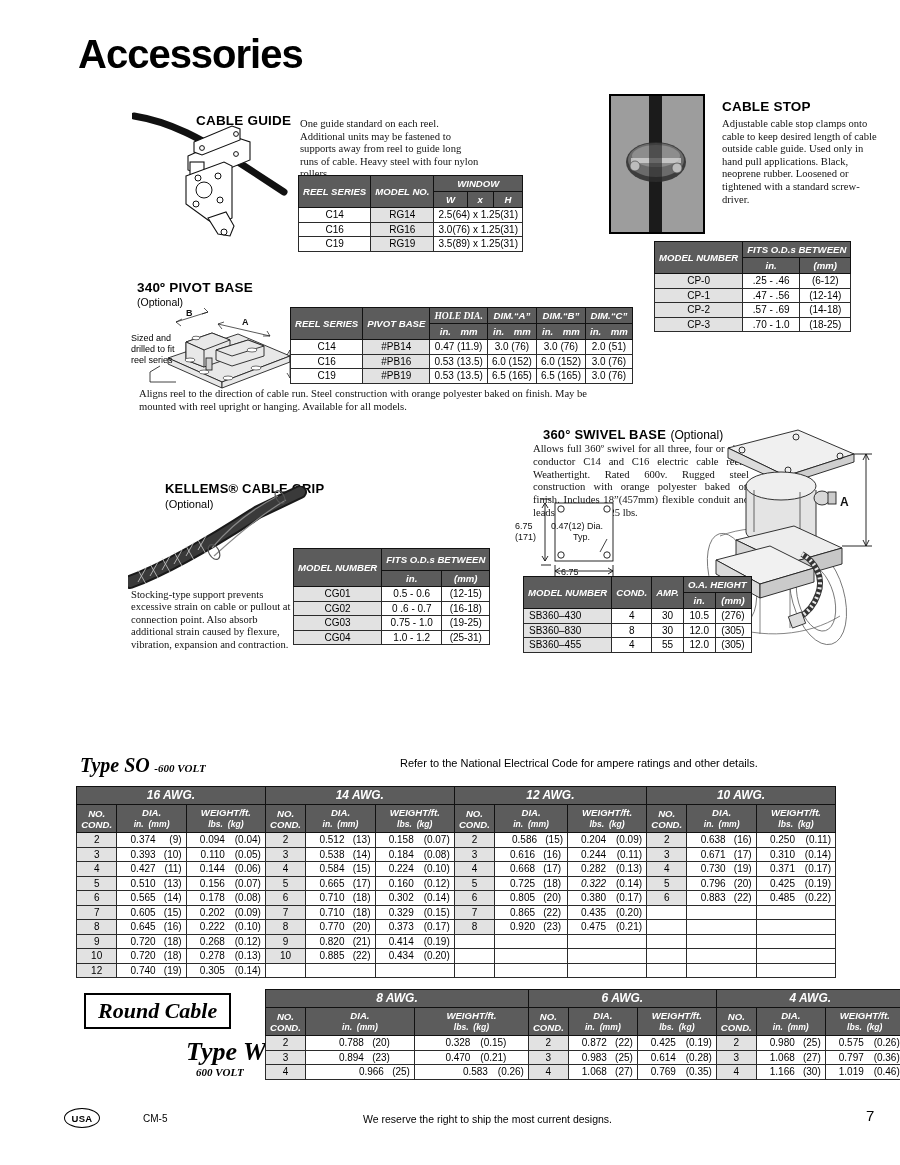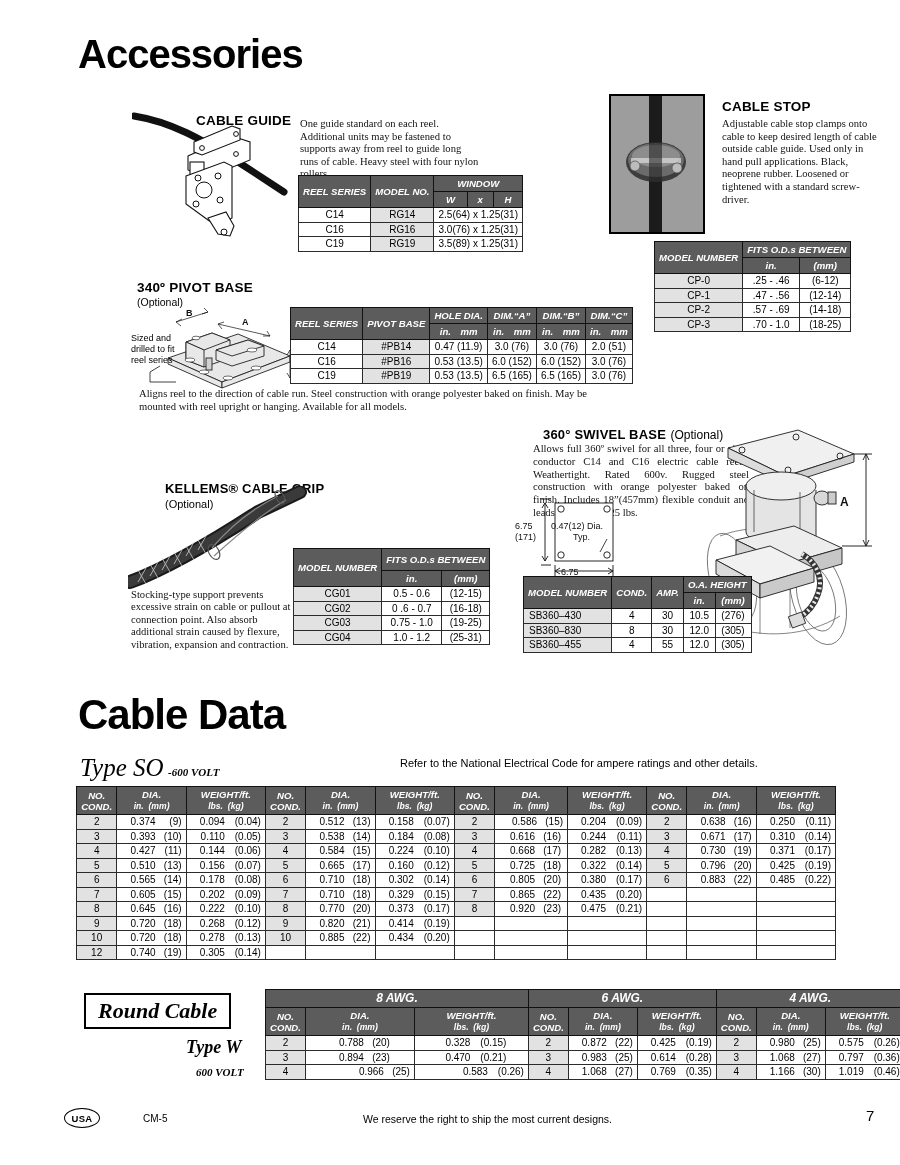--- a/index.html
+++ b/index.html
@@ -258,21 +258,21 @@
     </svg>
   </div>
 
   <div class="tiny-text" style="position:absolute; left:131px; top:333px; width:60px; font-family:'Liberation Sans',sans-serif; font-size:9px; line-height:11px;">Sized and drilled to fit reel series</div>
 
   <table class="dt" id="tbl-pivot" style="position:absolute; left:290px; top:307px; width:290px;">
     <thead>
       <tr>
         <th rowspan="2" style="width:42px; height:30px;">REEL SERIES</th>
         <th rowspan="2" style="width:40px;">PIVOT BASE</th>
-        <th style="width:62px;">HOLE DIA.</th>
+        <th style="width:62px;font-family:Liberation Serif, serif;">HOLE DIA.</th>
         <th style="width:50px;">DIM.“A”</th>
         <th style="width:50px;">DIM.“B”</th>
         <th style="width:46px;">DIM.“C”</th>
       </tr>
       <tr id="pivot-units">
           <th class="u">in. mm</th>
           <th class="u">in. mm</th>
           <th class="u">in. mm</th>
           <th class="u">in. mm</th>
         </tr>
@@ -478,30 +478,35 @@
         <tr>
           <td class="shade" style="text-align:left;padding-left:5px;">SB360–455</td>
           <td>4</td>
           <td>55</td>
           <td>12.0</td>
           <td>(305)</td>
         </tr>
       </tbody>
   </table>
 
-  <div class="big-title" id="title-cabledata">Cable Data</div>
 
   <div style="position:absolute; left:80px; top:754px;">
-    <span style="font-family:'Liberation Serif',serif; font-style:italic; font-weight:normal; font-size:25px;">Type SO</span>
+    <span style="font-family:'Liberation Serif',serif; font-style:italic; font-weight:bold; font-size:20px;">Type SO</span>
     <span style="font-family:'Liberation Serif',serif; font-style:italic; font-weight:bold; font-size:11px;">-600 VOLT</span>
   </div>
   <div style="position:absolute; left:400px; top:757px; font-family:'Liberation Sans',sans-serif; font-size:11px;">Refer to the National Electrical Code for ampere ratings and other details.</div>
 
   <table class="dt" id="tbl-so" style="position:absolute; left:76px; top:786px; width:760px;">
     <thead id="so-head">
+        <tr>
+          <th colspan="3" style="font-size:12px;padding:3px 0;">16 AWG.</th>
+          <th colspan="3" style="font-size:12px;padding:3px 0;">14 AWG.</th>
+          <th colspan="3" style="font-size:12px;padding:3px 0;">12 AWG.</th>
+          <th colspan="3" style="font-size:12px;padding:3px 0;">10 AWG.</th>
+        </tr>
         <tr>
           <th style="width:42px;">NO.<br>COND.</th>
           <th style="width:72px;">DIA.<br><span style="font-size:8.6px;">in.&nbsp;&nbsp;(mm)</span></th>
           <th style="width:76px;">WEIGHT/ft.<br><span style="font-size:8.6px;">lbs.&nbsp;&nbsp;(kg)</span></th>
           <th style="width:42px;">NO.<br>COND.</th>
           <th style="width:72px;">DIA.<br><span style="font-size:8.6px;">in.&nbsp;&nbsp;(mm)</span></th>
           <th style="width:76px;">WEIGHT/ft.<br><span style="font-size:8.6px;">lbs.&nbsp;&nbsp;(kg)</span></th>
           <th style="width:42px;">NO.<br>COND.</th>
           <th style="width:72px;">DIA.<br><span style="font-size:8.6px;">in.&nbsp;&nbsp;(mm)</span></th>
           <th style="width:76px;">WEIGHT/ft.<br><span style="font-size:8.6px;">lbs.&nbsp;&nbsp;(kg)</span></th>
@@ -555,21 +560,21 @@
         </tr>
         <tr>
           <td class="shade">5</td>
           <td style="text-align:center;"><span style="display:inline-block;min-width:34px;text-align:right;">0.510</span><span style="display:inline-block;min-width:26px;text-align:right;">(13)</span></td>
           <td style="text-align:center;"><span style="display:inline-block;min-width:34px;text-align:right;">0.156</span><span style="display:inline-block;min-width:36px;text-align:right;">(0.07)</span></td>
           <td class="shade">5</td>
           <td style="text-align:center;"><span style="display:inline-block;min-width:34px;text-align:right;">0.665</span><span style="display:inline-block;min-width:26px;text-align:right;">(17)</span></td>
           <td style="text-align:center;"><span style="display:inline-block;min-width:34px;text-align:right;">0.160</span><span style="display:inline-block;min-width:36px;text-align:right;">(0.12)</span></td>
           <td class="shade">5</td>
           <td style="text-align:center;"><span style="display:inline-block;min-width:34px;text-align:right;">0.725</span><span style="display:inline-block;min-width:26px;text-align:right;">(18)</span></td>
-          <td style="text-align:center;"><span style="display:inline-block;min-width:34px;text-align:right;">0.322</span><span style="display:inline-block;min-width:36px;text-align:right;">(0.14)</span></td>
+          <td style="text-align:center;"><span style="display:inline-block;min-width:34px;text-align:right;font-style:italic;">0.322</span><span style="display:inline-block;min-width:36px;text-align:right;">(0.14)</span></td>
           <td class="shade">5</td>
           <td style="text-align:center;"><span style="display:inline-block;min-width:34px;text-align:right;">0.796</span><span style="display:inline-block;min-width:26px;text-align:right;">(20)</span></td>
           <td style="text-align:center;"><span style="display:inline-block;min-width:34px;text-align:right;">0.425</span><span style="display:inline-block;min-width:36px;text-align:right;">(0.19)</span></td>
         </tr>
         <tr>
           <td class="shade">6</td>
           <td style="text-align:center;"><span style="display:inline-block;min-width:34px;text-align:right;">0.565</span><span style="display:inline-block;min-width:26px;text-align:right;">(14)</span></td>
           <td style="text-align:center;"><span style="display:inline-block;min-width:34px;text-align:right;">0.178</span><span style="display:inline-block;min-width:36px;text-align:right;">(0.08)</span></td>
           <td class="shade">6</td>
           <td style="text-align:center;"><span style="display:inline-block;min-width:34px;text-align:right;">0.710</span><span style="display:inline-block;min-width:26px;text-align:right;">(18)</span></td>
@@ -650,21 +655,21 @@
           <td class="blank"></td>
           <td class="blank" style="text-align:center;"></td>
           <td class="blank" style="text-align:center;"></td>
         </tr>
       </tbody>
   </table>
 
   <div style="position:absolute; left:84px; top:993px; border:2px solid #000; padding:3px 12px;">
     <span style="font-family:'Liberation Serif',serif; font-style:italic; font-weight:bold; font-size:22px;">Round Cable</span>
   </div>
-  <div style="position:absolute; left:186px; top:1037px; font-family:'Liberation Serif',serif; font-style:italic; font-weight:bold; font-size:18px;">Type W</div>
+  <div style="position:absolute; left:186px; top:1037px; font-family:'Liberation Serif',serif; font-style:italic; font-weight:bold; font-size:26px;">Type W</div>
   <div style="position:absolute; left:196px; top:1066px; font-family:'Liberation Serif',serif; font-style:italic; font-weight:bold; font-size:11px;">600 VOLT</div>
 
   <table class="dt" id="tbl-w" style="position:absolute; left:265px; top:989px; width:571px;">
     <thead id="w-head">
         <tr>
           <th colspan="3" style="font-size:12px;padding:3px 0;">8 AWG.</th>
           <th colspan="3" style="font-size:12px;padding:3px 0;">6 AWG.</th>
           <th colspan="3" style="font-size:12px;padding:3px 0;">4 AWG.</th>
         </tr>
         <tr>

